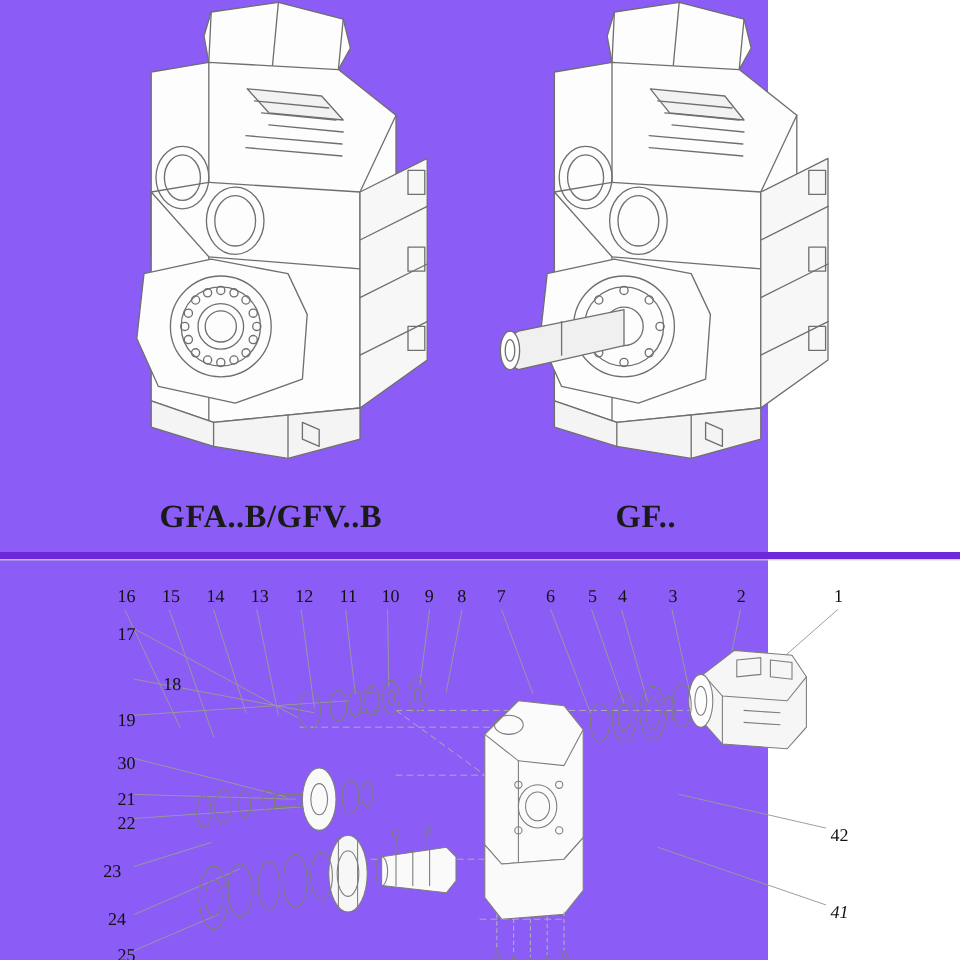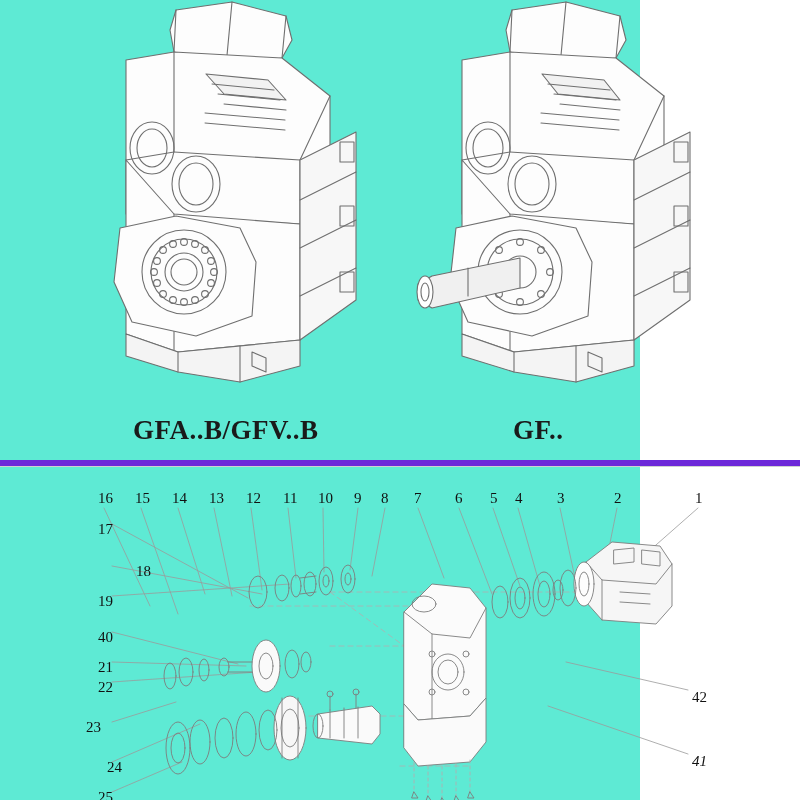--- a/index.html
+++ b/index.html
@@ -11,21 +11,21 @@
     width: 800px;
     height: 800px;
     font-family: "Liberation Serif", serif;
     overflow: hidden;
     position: relative;
   }
   #page {
     position: relative;
     width: 640px;
     height: 800px;
-    background: #5eead4;
+    background: #8b5cf6;
   }
   .section {
     position: absolute;
     left: 0;
     width: 800px;
   }
   #top-section { top: 0; height: 460px; }
   #bottom-section { top: 460px; height: 340px; border-top: 6px solid #6d28d9; }
 
   .svg-layer {
@@ -359,24 +359,24 @@
     <div class="callout-num" style="left:455px; top:24px;">6</div>
     <div class="callout-num" style="left:490px; top:24px;">5</div>
     <div class="callout-num" style="left:515px; top:24px;">4</div>
     <div class="callout-num" style="left:557px; top:24px;">3</div>
     <div class="callout-num" style="left:614px; top:24px;">2</div>
     <div class="callout-num" style="left:695px; top:24px;">1</div>
 
     <div class="callout-num" style="left:98px; top:55px;">17</div>
     <div class="callout-num" style="left:98px; top:97px;margin-left:38px;">18</div>
     <div class="callout-num" style="left:98px; top:127px;">19</div>
-    <div class="callout-num" style="left:98px; top:163px;">40</div>
+    <div class="callout-num" style="left:98px; top:163px;">30</div>
     <div class="callout-num" style="left:98px; top:193px;">21</div>
     <div class="callout-num" style="left:98px; top:213px;">22</div>
     <div class="callout-num" style="left:86px; top:253px;">23</div>
-    <div class="callout-num" style="left:107px; top:293px;text-align:right;">24</div>
+    <div class="callout-num" style="left:90px; top:293px;text-align:right;">24</div>
     <div class="callout-num" style="left:98px; top:323px;">25</div>
 
     <div class="callout-num" style="left:692px; top:223px;">42</div>
     <div class="callout-num" style="left:692px; top:287px;font-style:italic;">41</div>
   </div>
 
 </div>
 
 </body></html>

